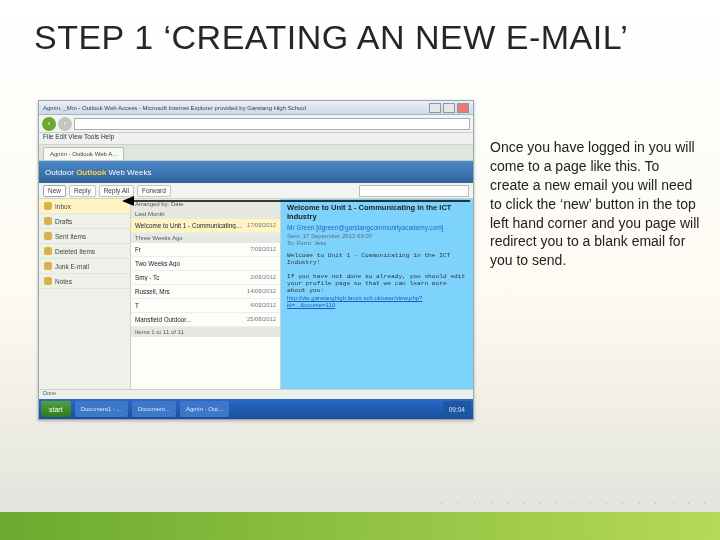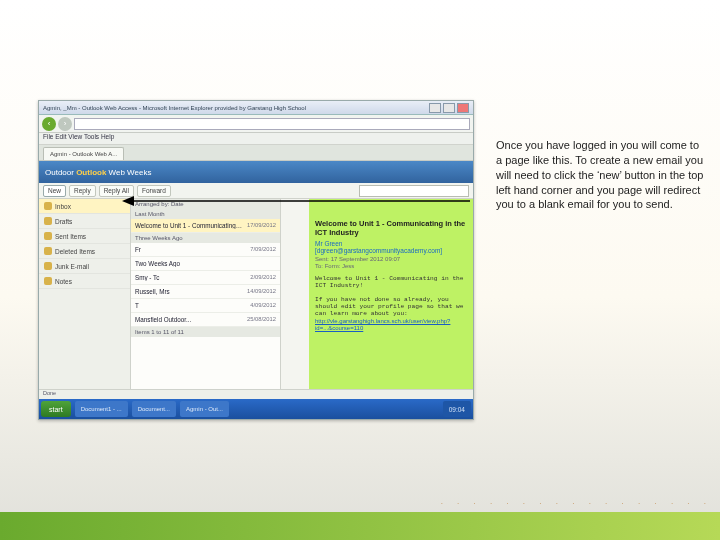--- a/index.html
+++ b/index.html
@@ -16,21 +16,21 @@
     position: absolute; right: 8px; bottom: 34px; font-size: 8px; letter-spacing: 6px;
     color: #b45f06; opacity: .7;
   }
   h1.title {
     position: absolute; top: 18px; left: 34px; right: 34px;
     font-size: 34px; font-weight: 400; letter-spacing: .5px; color: #262626;
     font-family: Arial, sans-serif;
   }
   .body-text {
     position: absolute; top: 138px; left: 490px; width: 210px;
-    font-size: 11px; line-height: 1.35; color: #222; margin-left: 6px;
+    font-size: 14px; line-height: 1.35; color: #222;
   }
   .arrow {
     position: absolute; left: 120px; top: 194px; width: 360px; height: 14px; z-index: 50;
   }
   .arrow line { stroke: #000; stroke-width: 1.4; }
   .arrow polygon { fill: #000; }
 
   
   .shot {
     position: absolute; top: 100px; left: 38px; width: 436px; height: 320px;
@@ -70,37 +70,38 @@
   .nav-item.sel { background:#fff4c2; }
   .dot { width:8px; height:8px; border-radius:2px; background:#d8b24a; }
   .listcol {
     width: 150px; background:#fdfdfa; border-right:1px solid #cfd2cb; overflow:hidden;
   }
   .grp { background:#e6e9e2; font-size:6px; padding:2px 4px; color:#556;}
   .msg { padding:3px 4px; border-bottom:1px solid #eceee8; font-size:6.3px; display:flex; justify-content:space-between; gap:4px;}
   .msg.sel { background:#fff4c2; }
   .msg .s { color:#223; white-space:nowrap; overflow:hidden; text-overflow:ellipsis; flex:1;}
   .msg .d { color:#778; font-size:5.8px;}
-  .preview { flex:1; background:#bef264; padding:20px 6px; font-size:6.5px; overflow:hidden;margin-left:28px;}
+  .preview { flex:1; background:#7dd3fc; padding:4px 6px; font-size:6.5px; overflow:hidden;}
   .preview .subj { font-weight:bold; font-size:7.5px; color:#222; margin-bottom:3px;}
   .preview .from { color:#1a6ac4; font-size:6.5px; margin-bottom:2px;}
   .preview .meta { color:#667; font-size:6px; margin-bottom:1px;}
   .preview .bodytxt { margin-top:6px; font-family: "Courier New", monospace; font-size:6.2px; color:#333; white-space:pre-line;}
   .preview a { color:#1a5ec4; text-decoration:underline; font-size:6px;}
   .statusbar { position:absolute; left:0; right:0; bottom:20px; height:10px; background:#eef0ea; border-top:1px solid #cfd2cb; font-size:5.5px; color:#556; padding:0 4px;}
   .taskbar { position:absolute; left:0; right:0; bottom:0; height:20px; background:linear-gradient(#2a6ac8,#1a4f9e); display:flex; align-items:center; padding:0 2px; gap:4px;}
   .startbtn { height:16px; padding:0 8px; background:linear-gradient(#4fa33a,#2e7a23); color:#fff; font-size:7px; border-radius:3px; display:flex; align-items:center;}
   .taskitem { height:16px; padding:0 6px; background:#3d77c9; color:#dbe8f8; font-size:6px; border-radius:2px; display:flex; align-items:center;}
   .tray { margin-left:auto; height:16px; padding:0 6px; background:#1e56a6; color:#cfe0f6; font-size:6.5px; display:flex; align-items:center; border-radius:2px;}
 </style>
 </head>
 <body>
 
 <div class="slide">
 
+  <h1 class="title">STEP 1 ‘CREATING AN NEW E-MAIL’</h1>
 
   <div class="body-text">Once you have logged in you will come to a page like this. To create a new email you will need to click the ‘new’ button in the top left hand corner and you page will redirect you to a blank email for you to send.</div>
 
   <svg class="arrow" viewBox="0 0 360 14">
     <line x1="10" y1="7" x2="350" y2="7"></line>
     <polygon points="2,7 14,2 14,12"></polygon>
   </svg>
 
   <div class="shot">
 

